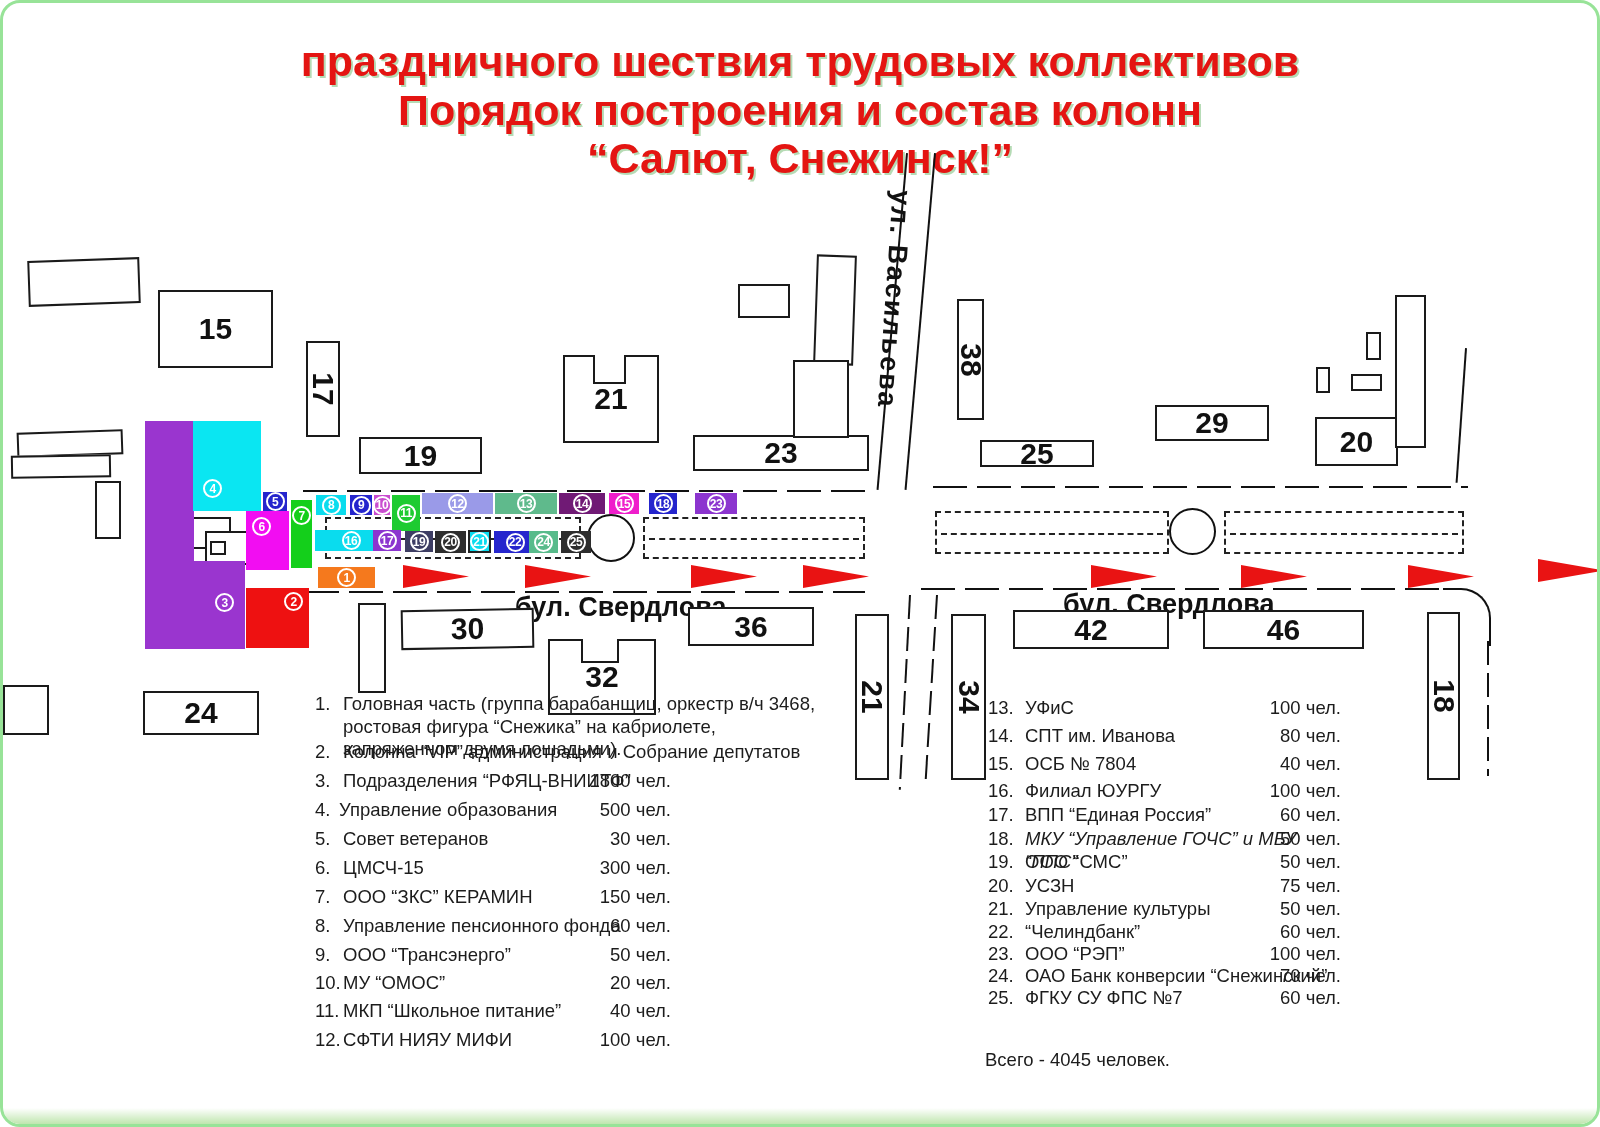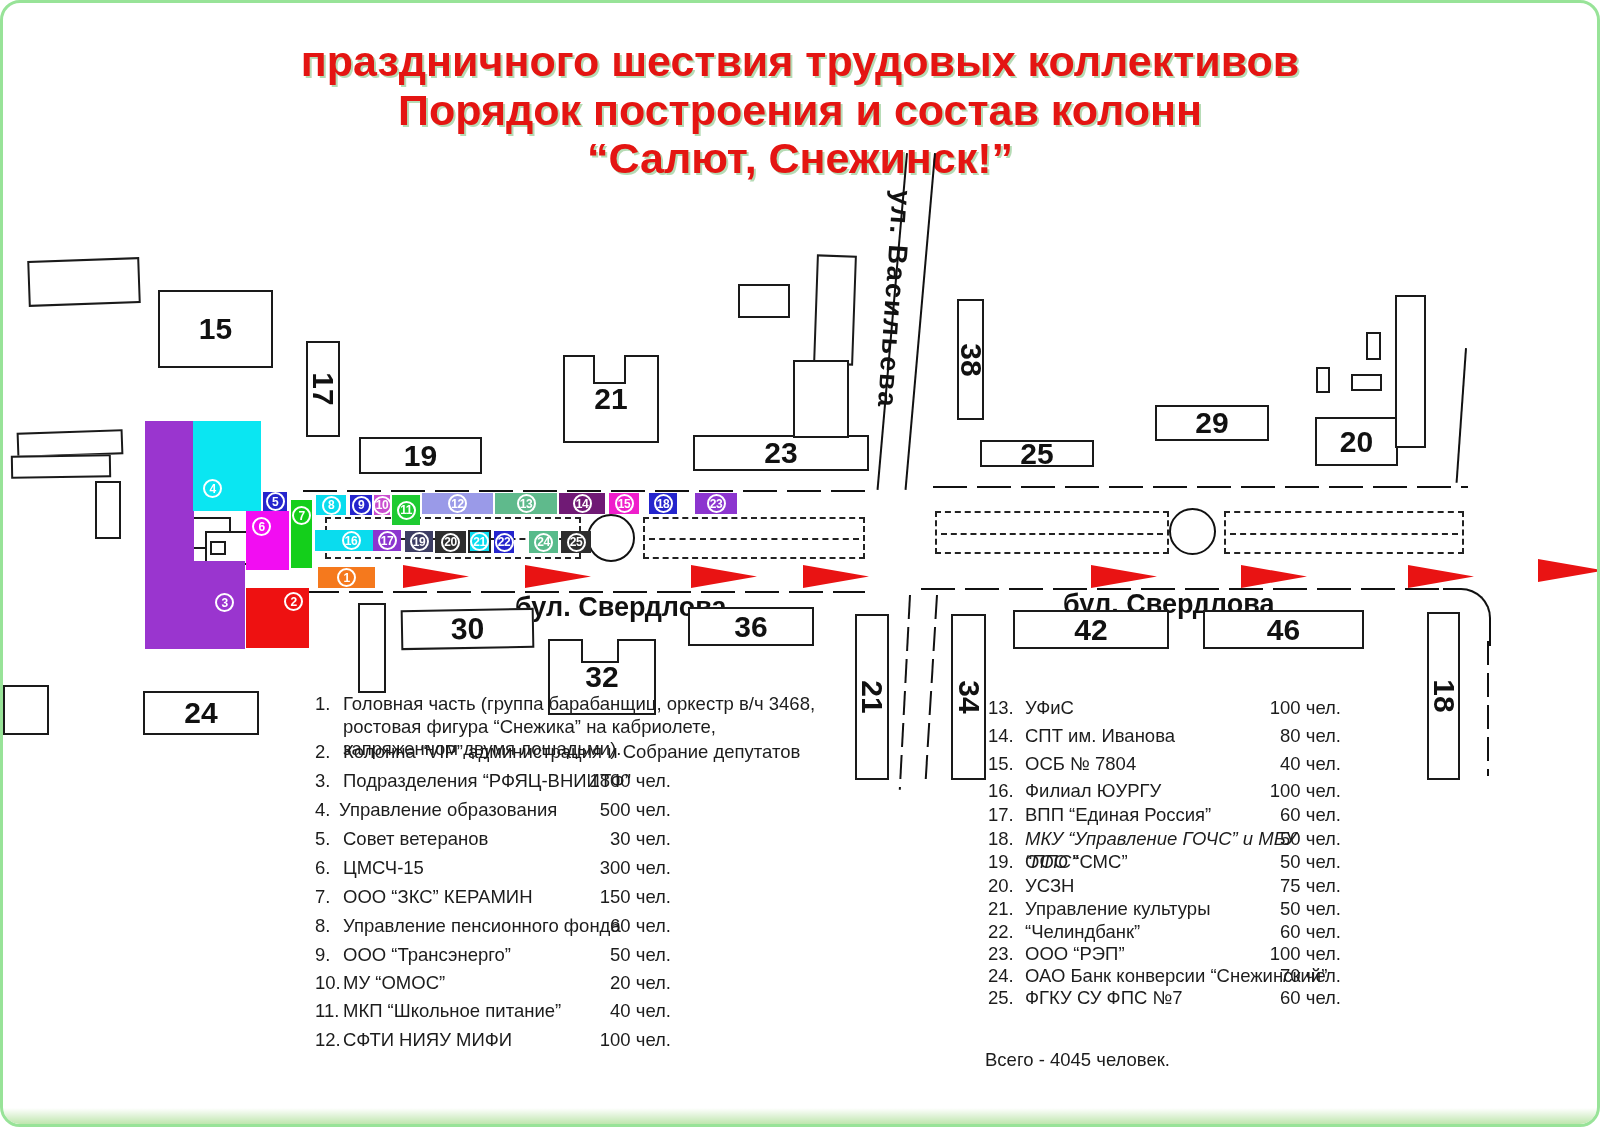--- a/index.html
+++ b/index.html
@@ -180,21 +180,21 @@
       </div>
       <div class="column" style="left: 313px; top: 492px; width: 30px; height: 20px; background: rgb(10, 220, 238);">
         <span class="circle-num">8</span>
       </div>
       <div class="column" style="left: 347px; top: 492px; width: 22px; height: 20px; background: rgb(37, 37, 205);">
         <span class="circle-num">9</span>
       </div>
       <div class="column" style="left: 371px; top: 492px; width: 16px; height: 20px; background: rgb(201, 76, 207);">
         <span class="circle-num">10</span>
       </div>
-      <div class="column" style="left: 389px; top: 492px; width: 28px; height: 30px; background: rgb(30, 203, 49);">
+      <div class="column" style="left: 389px; top: 492px; width: 28px; height: 36px; background: rgb(30, 203, 49);">
         <span class="circle-num">11</span>
       </div>
       <div class="column" style="left: 419px; top: 490px; width: 71px; height: 21px; background: rgb(154, 154, 232);">
         <span class="circle-num">12</span>
       </div>
       <div class="column" style="left: 492px; top: 490px; width: 62px; height: 21px; background: rgb(95, 186, 140);">
         <span class="circle-num">13</span>
       </div>
       <div class="column" style="left: 556px; top: 490px; width: 46px; height: 21px; background: #701a75;">
         <span class="circle-num">14</span>
@@ -216,21 +216,21 @@
       </div>
       <div class="column" style="left: 402px; top: 528px; width: 28px; height: 21px; background: rgb(61, 61, 99);">
         <span class="circle-num">19</span>
       </div>
       <div class="column" style="left: 432px; top: 528px; width: 31px; height: 22px; background: rgb(45, 45, 45);">
         <span class="circle-num">20</span>
       </div>
       <div class="column" style="left: 465px; top: 527px; width: 23px; height: 23px; background: rgb(10, 220, 238); border: 2px solid rgb(34, 34, 34);">
         <span class="circle-num">21</span>
       </div>
-      <div class="column" style="left: 491px; top: 528px; width: 20px; height: 22px; background: rgb(37, 37, 205);">
+      <div class="column" style="left: 491px; top: 528px; width: 42px; height: 22px; background: rgb(37, 37, 205);">
         <span class="circle-num">22</span>
       </div>
       <div class="column" style="left: 526px; top: 528px; width: 29px; height: 22px; background: rgb(88, 187, 139);">
         <span class="circle-num">24</span>
       </div>
       <div class="column" style="left: 558px; top: 528px; width: 30px; height: 22px; background: rgb(45, 45, 45);">
         <span class="circle-num">25</span>
       </div>
       <div class="arrow" style="left: 400px; top: 562px; background: rgb(233, 19, 19);"></div>
       <div class="arrow" style="left: 522px; top: 562px; background: rgb(233, 19, 19);"></div>

